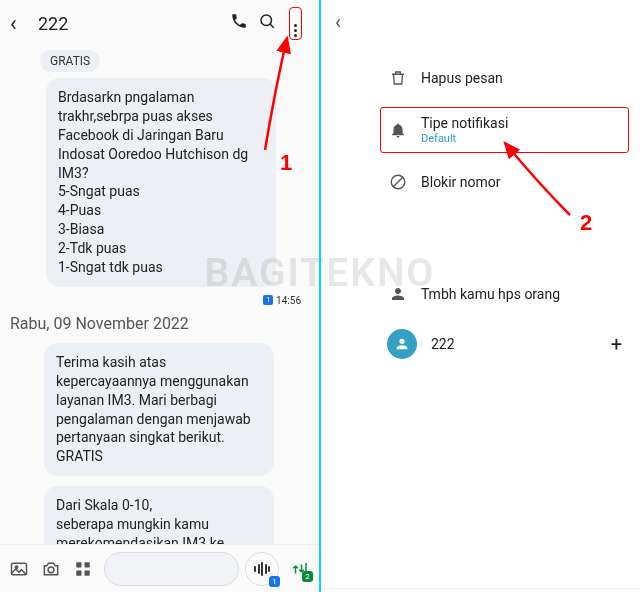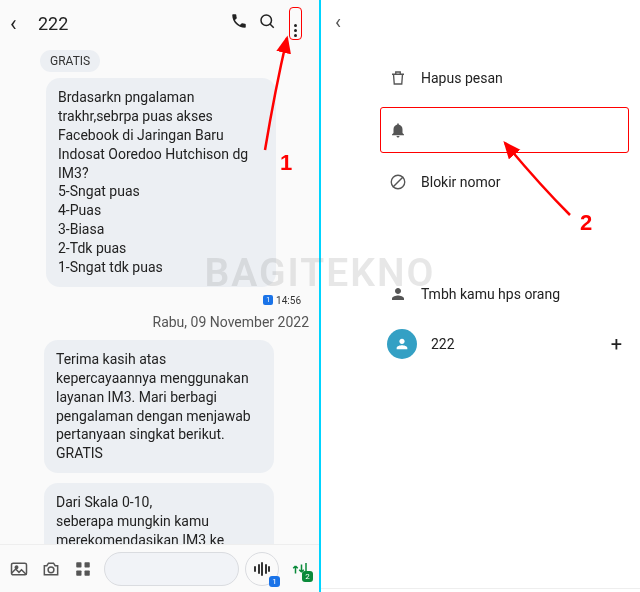--- a/index.html
+++ b/index.html
@@ -20,21 +20,21 @@
   .kebab span { width:3px; height:3px; background:#222; border-radius:50%; }
 
   .chat-area { height:calc(592px - 46px - 48px); overflow:hidden; padding:4px 10px 0 10px; position:relative; }
   .pill { display:inline-block; background:#eceff3; border-radius:12px; padding:4px 10px; font-size:12px; color:#333; margin-bottom:6px; margin-left:30px; }
   .bubble { background:#eceff3; border-radius:14px; padding:10px 12px; font-size:14px; color:#222; line-height:1.35; max-width:230px; margin-bottom:4px; white-space:pre-wrap; }
   .row { display:flex; align-items:flex-end; gap:6px; margin-bottom:6px; }
   .row .spacer { width:30px; }
   .row .bub-col { display:flex; flex-direction:column; gap:6px; flex:1; }
   .timestamp { display:flex; align-items:center; gap:3px; font-size:10px; color:#333; justify-content:flex-end; padding-right:8px; margin-top:-2px; margin-bottom:6px;}
   .timestamp .sim { width:10px; height:10px; background:#1a73e8; color:#fff; font-size:7px; display:inline-flex; align-items:center; justify-content:center; border-radius:2px; }
-  .date-sep { text-align:right; font-size:14px; color:#555; margin:8px 0 10px; }
+  .date-sep { text-align:left; font-size:16px; color:#555; margin:8px 0 10px; }
   .avatar { width:28px; height:28px; border-radius:50%; background:#34a0c4; display:flex; align-items:center; justify-content:center; }
   .avatar svg { width:16px; height:16px; fill:#fff; }
 
   
   .inputbar { height:48px; background:#fafafa; display:flex; align-items:center; padding:0 8px; gap:10px; border-top:1px solid #eee; }
   .inputbar .ico { width:22px; height:22px; color:#555; display:flex; align-items:center; justify-content:center; }
   .input-pill { flex:1; display:flex; align-items:center; gap:6px; }
   .msg-input { flex:1; height:34px; border:1px solid #dadce0; border-radius:17px; background:#f1f3f7; }
   .rec-btn { width:34px; height:34px; border:1px solid #dadce0; border-radius:50%; display:flex; align-items:center; justify-content:center; position:relative; }
   .rec-btn .bars { display:flex; align-items:center; gap:1.5px; }
@@ -199,20 +199,24 @@
         </div>
         <div class="rlabel">Hapus pesan</div>
       </div>
 
       <div class="r-row highlight">
         <div class="ricon">
           <svg width="18" height="18" viewBox="0 0 24 24" fill="#555">
               <path d="M12 22c1.1 0 2-.9 2-2h-4c0 1.1.9 2 2 2zm6-6V11c0-3.1-2-5.6-5-6.3V4c0-.6-.4-1-1-1s-1 .4-1 1v.7C8 5.4 6 7.9 6 11v5l-2 2v1h16v-1l-2-2z"></path>
             </svg>
         </div>
+        <div>
+          <div class="rlabel">Tipe notifikasi</div>
+          <div class="rsub">Default</div>
+        </div>
       </div>
 
       <div class="r-row">
         <div class="ricon">
           <svg width="18" height="18" viewBox="0 0 24 24" fill="none" stroke="#555" stroke-width="1.8">
               <circle cx="12" cy="12" r="9"></circle>
               <line x1="5" y1="19" x2="19" y2="5"></line>
             </svg>
         </div>
         <div class="rlabel">Blokir nomor</div>

